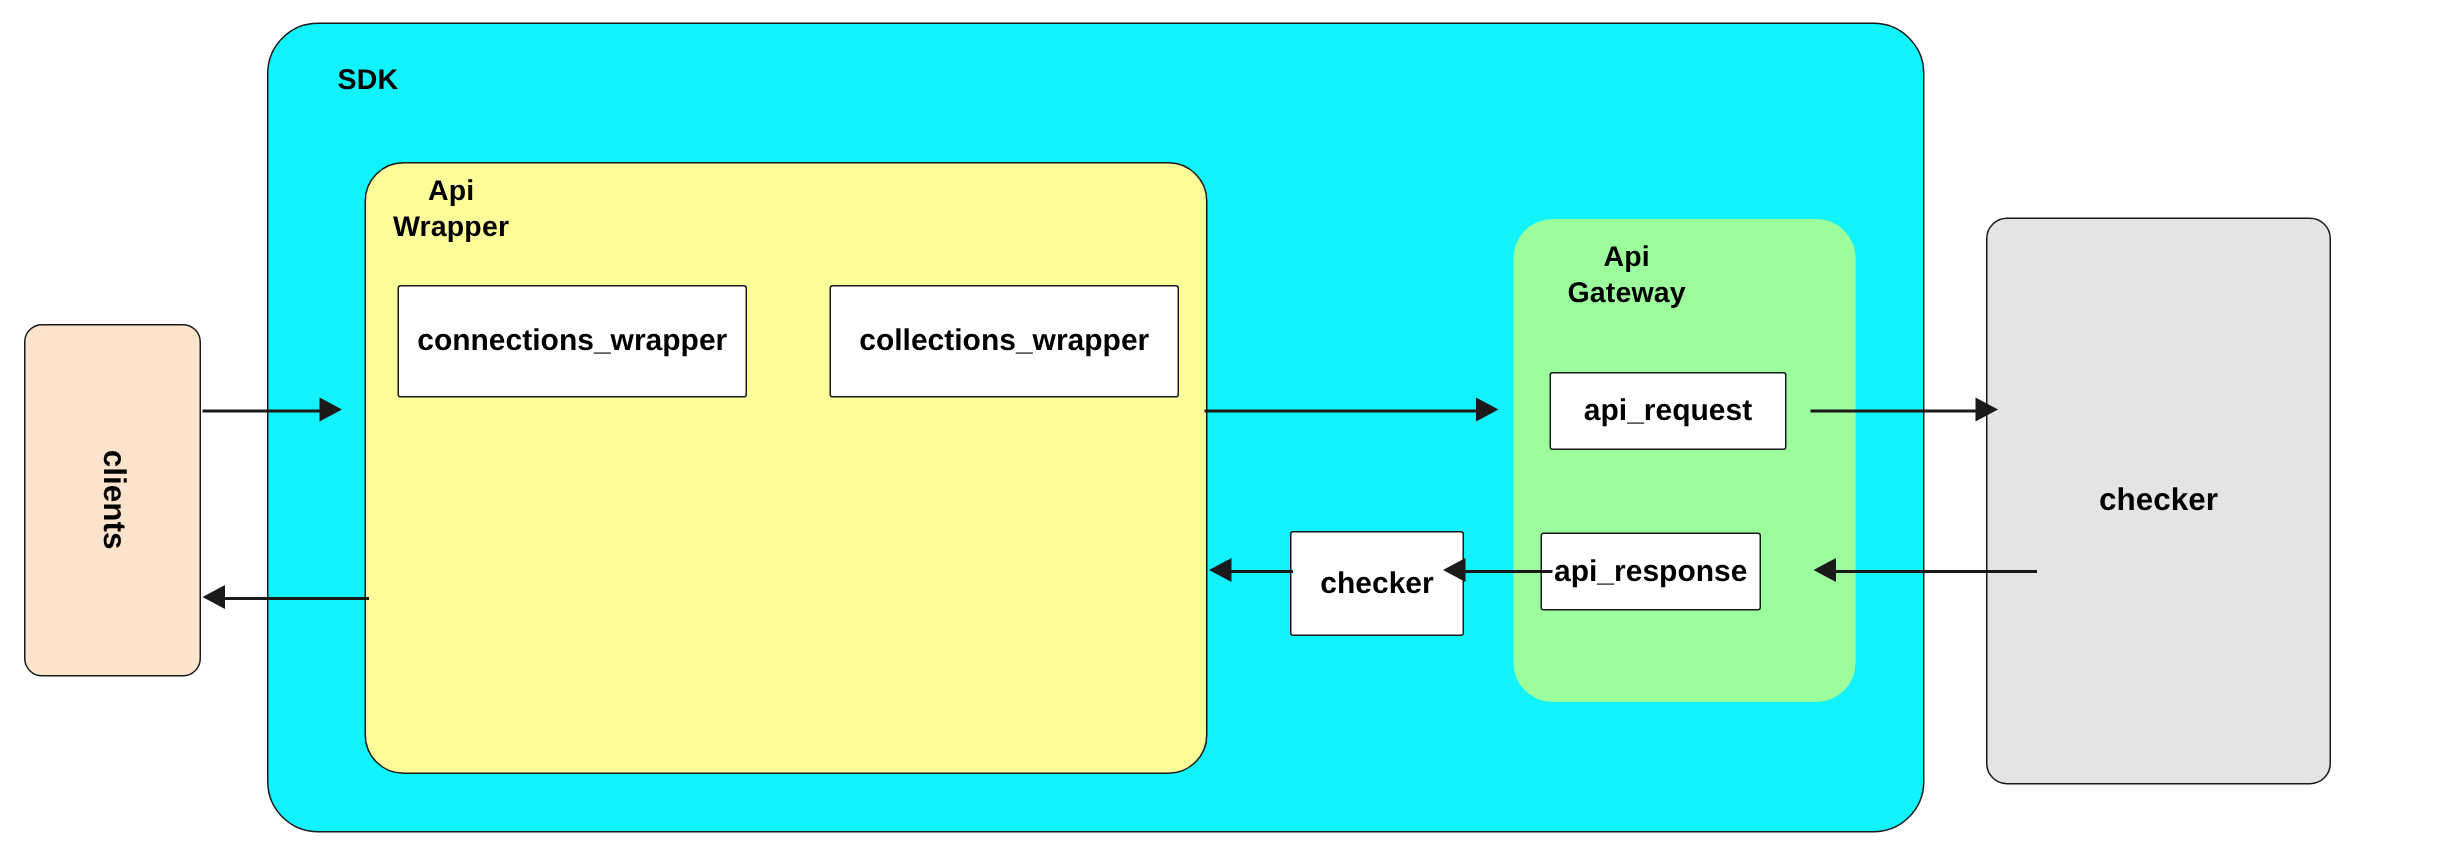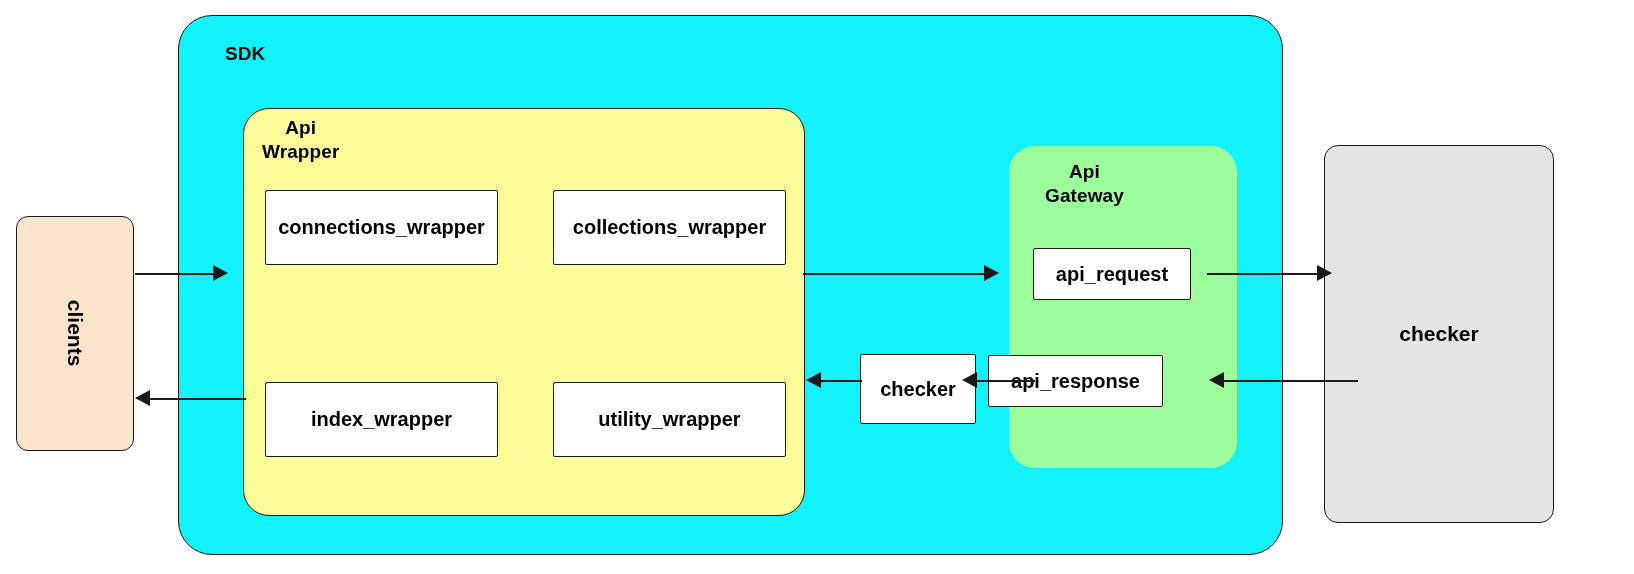--- a/index.html
+++ b/index.html
@@ -90,21 +90,21 @@
   
   .leaf-connections { left: 265px; top: 190px; width: 233px; height: 75px; }
   .leaf-collections { left: 553px; top: 190px; width: 233px; height: 75px; }
   .leaf-schema      { left: 265px; top: 286px; width: 233px; height: 75px; }
   .leaf-partition   { left: 553px; top: 286px; width: 233px; height: 75px; }
   .leaf-index       { left: 265px; top: 382px; width: 233px; height: 75px; }
   .leaf-utility     { left: 553px; top: 382px; width: 233px; height: 75px; }
 
   
   .leaf-apireq  { left: 1033px; top: 248px; width: 158px; height: 52px; }
-  .leaf-apires  { left: 988px; top: 355px; width: 175px; height: 52px; }
+  .leaf-apires  { left: 1027px; top: 355px; width: 147px; height: 52px; }
 
   
   .leaf-checker { left: 860px; top: 354px; width: 116px; height: 70px; }
 
   
   .box-clients {
     left: 16px;
     top: 216px;
     width: 118px;
     height: 235px;
@@ -191,26 +191,20 @@
     <span class="container-title title-gate">Api
 Gateway</span>
   </div>
 
   <div class="box leaf leaf-connections">
     <span>connections_wrapper</span>
   </div>
   <div class="box leaf leaf-collections">
     <span>collections_wrapper</span>
   </div>
-  <div class="box leaf leaf-index">
-    <span>index_wrapper</span>
-  </div>
-  <div class="box leaf leaf-utility">
-    <span>utility_wrapper</span>
-  </div>
 
   <div class="box leaf leaf-apireq">
     <span>api_request</span>
   </div>
   <div class="box leaf leaf-apires">
     <span>api_response</span>
   </div>
 
   <div class="box leaf leaf-checker">
     <span>checker</span>

